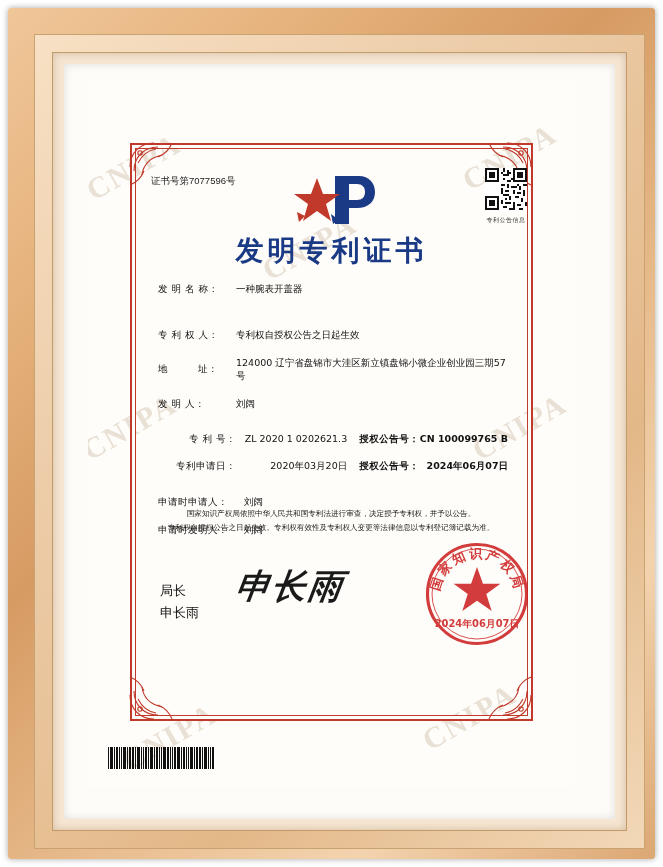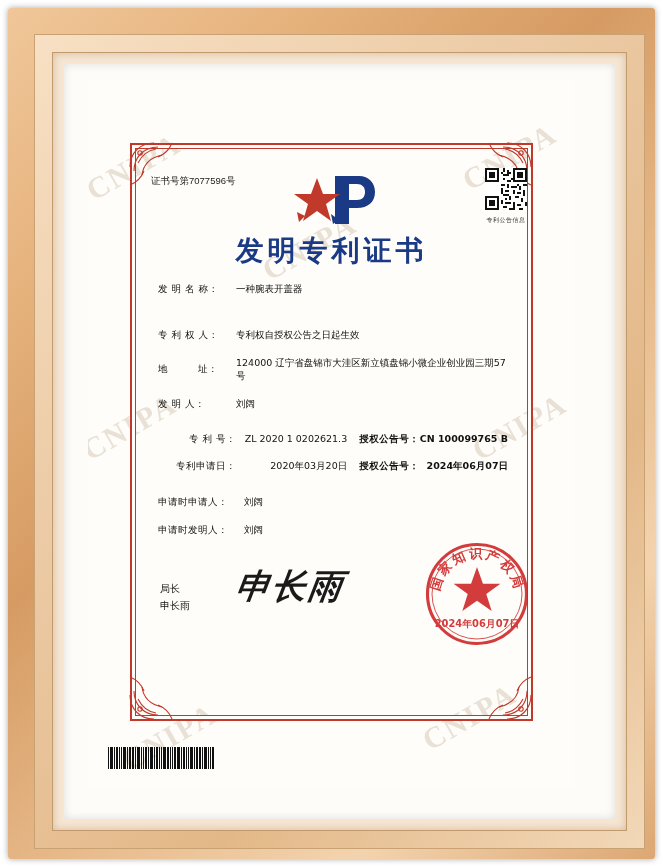--- a/index.html
+++ b/index.html
@@ -173,21 +173,21 @@
     line-height: 1.9;
     color: #1a1a1a;
     text-align: center;
   }
 
   
   .sig-block {
     position: absolute;
     left: 72px;
     top: 500px;
-    font-size: 10px;
+    font-size: 13px;
     color: #111;
     line-height: 1.7;
   }
   .sig-script {
     position: absolute;
     left: 148px;
     top: 484px;
     font-family: "Liberation Serif", serif;
     font-size: 34px;
     font-style: italic;
@@ -412,20 +412,24 @@
       <div class="lbl wide" style="width:86px;">申请时申请人：</div>
       <div class="val">刘阔</div>
     </div>
 
     <div class="row" style="margin-top:4px;">
       <div class="lbl wide" style="width:86px;">申请时发明人：</div>
       <div class="val">刘阔</div>
     </div>
   </div>
 
+  <div class="para">
+    <div>国家知识产权局依照中华人民共和国专利法进行审查，决定授予专利权，并予以公告。</div>
+    <div>专利权自授权公告之日起生效。专利权有效性及专利权人变更等法律信息以专利登记簿记载为准。</div>
+  </div>
 
   <div class="sig-block">
     <div>局长</div>
     <div>申长雨</div>
   </div>
   <div class="sig-script">申长雨</div>
 
   <div class="seal">
     <svg viewBox="0 0 120 120" width="108" height="108">
       <g opacity="0.88">

